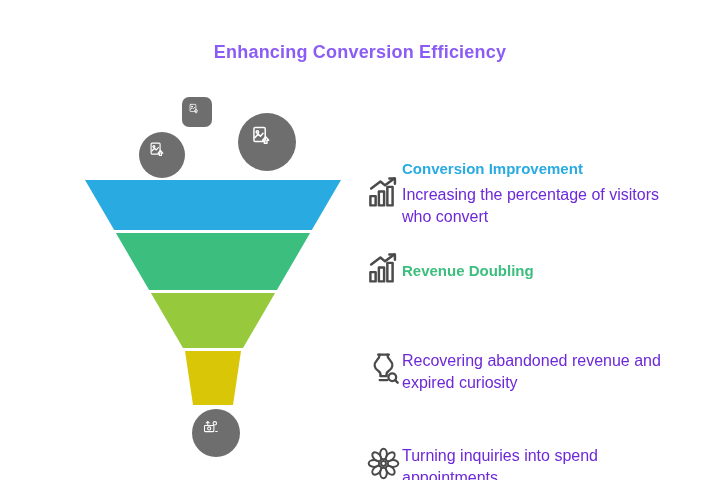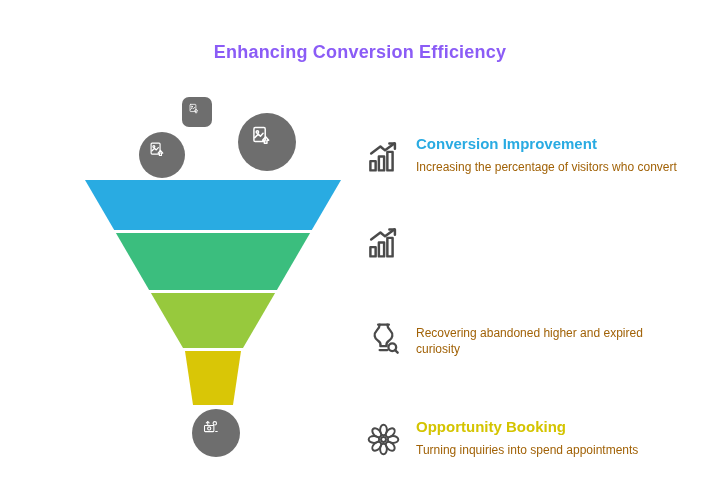--- a/index.html
+++ b/index.html
@@ -18,27 +18,27 @@
   .funnel-svg { position:absolute; left:80px; top:175px; }
   .deco {
     position:absolute; background:#6e6e6e;
     display:flex; align-items:center; justify-content:center;
   }
   .deco.circle { border-radius:50%; }
   .deco.square { border-radius:7px; }
   .deco svg { width:60%; height:60%; }
   .item {
     position:absolute; left:365px; width:335px;
-    display:flex; gap:14px; align-items:flex-end;
+    display:flex; align-items:center;margin-top:25px;
   }
   .item-icon { width:37px; height:37px; flex:0 0 37px; }
   .item-icon svg { width:37px; height:37px; }
   .item-title { font-size:15px; font-weight:bold; margin-top:5px; }
   .item-desc {
-    font-size:12px; color:#a16207; line-height:1.35;
+    font-size:16px; color:#6d28d9; line-height:1.35;
     margin-top:7px; max-width:268px;
   }
 </style>
 </head>
 <body>
 
 <div class="page-title">Enhancing Conversion Efficiency</div>
 
 <svg class="funnel-svg" width="270" height="235" viewBox="0 0 270 235">
   <polygon points="5,5 261,5 231.8,55 34.2,55" fill="#29ABE2"></polygon>
@@ -113,49 +113,49 @@
   <div class="item-icon">
     <svg viewBox="0 0 24 24" fill="none" stroke="#4A4A4A" stroke-width="1.6" stroke-linecap="round" stroke-linejoin="round">
       <rect x="3.5" y="15" width="3.4" height="6"></rect>
       <rect x="9" y="12" width="3.4" height="9"></rect>
       <rect x="14.5" y="9" width="3.4" height="12"></rect>
       <path d="M4 10 L10 5.5 L13 8 L19 3.5"></path>
       <path d="M15.8 3.5 h3.6 V7"></path>
     </svg>
   </div>
   <div>
+    <div class="item-title" style="color: rgb(59, 190, 126);">Revenue Doubling</div>
   </div>
 </div>
 
 <div class="item" style="top:318px;">
   <div class="item-icon">
     <svg viewBox="0 0 24 24" fill="none" stroke="#4A4A4A" stroke-width="1.5" stroke-linecap="round" stroke-linejoin="round">
       <path d="M8.5 3 h7"></path>
       <path d="M9.5 3 C9.5 5 8.5 6 7.5 7 C5.5 9 6 12 8.5 13.5 C10 14.4 10.3 15.5 10 17 L14 17 C13.7 15.5 14 14.4 15.5 13.5 C18 12 18.5 9 16.5 7 C15.5 6 14.5 5 14.5 3"></path>
       <path d="M9.5 19.5 h5"></path>
       <circle cx="17.7" cy="17.7" r="2.5"></circle>
       <path d="M19.5 19.5 L21.2 21.2"></path>
     </svg>
   </div>
   <div>
-    <div class="item-desc">Recovering abandoned higher and expired curiosity</div>
+    <div class="item-desc">Recovering abandoned revenue and expired curiosity</div>
   </div>
 </div>
 
 <div class="item" style="top:413px;">
   <div class="item-icon">
     <svg viewBox="0 0 24 24" fill="none" stroke="#4A4A4A" stroke-width="1.3">
       <ellipse cx="12" cy="5.8" rx="2.2" ry="3.4"></ellipse>
       <ellipse cx="12" cy="5.8" rx="2.2" ry="3.4" transform="rotate(45 12 12)"></ellipse>
       <ellipse cx="12" cy="5.8" rx="2.2" ry="3.4" transform="rotate(90 12 12)"></ellipse>
       <ellipse cx="12" cy="5.8" rx="2.2" ry="3.4" transform="rotate(135 12 12)"></ellipse>
       <ellipse cx="12" cy="5.8" rx="2.2" ry="3.4" transform="rotate(180 12 12)"></ellipse>
       <ellipse cx="12" cy="5.8" rx="2.2" ry="3.4" transform="rotate(225 12 12)"></ellipse>
       <ellipse cx="12" cy="5.8" rx="2.2" ry="3.4" transform="rotate(270 12 12)"></ellipse>
       <ellipse cx="12" cy="5.8" rx="2.2" ry="3.4" transform="rotate(315 12 12)"></ellipse>
       <circle cx="12" cy="12" r="1.6"></circle>
     </svg>
   </div>
   <div>
-    <div class="item-title" style="color: rgb(212, 196, 0);">Opportunity Booking</div>
     <div class="item-desc">Turning inquiries into spend appointments</div>
   </div>
 </div>
 
 </body></html>

